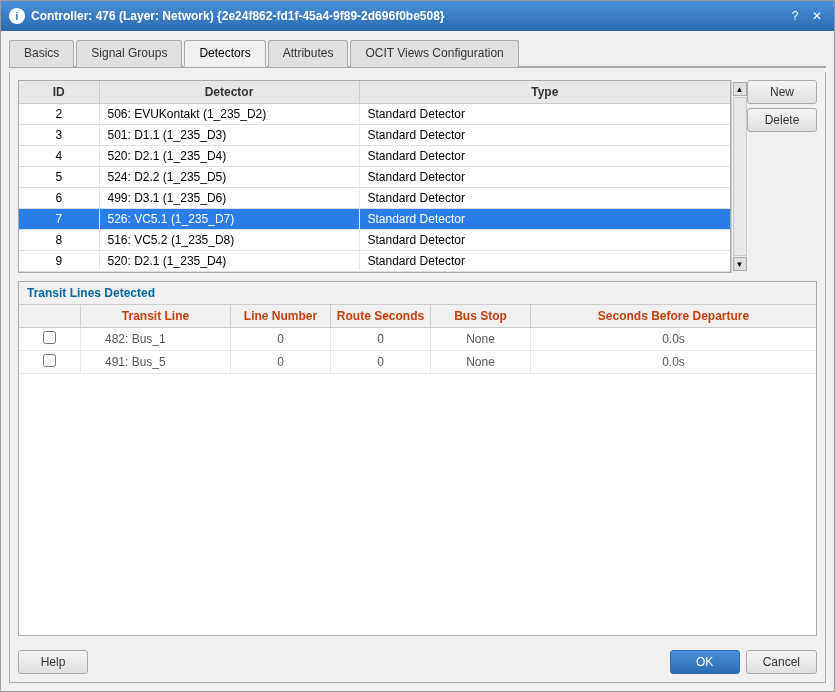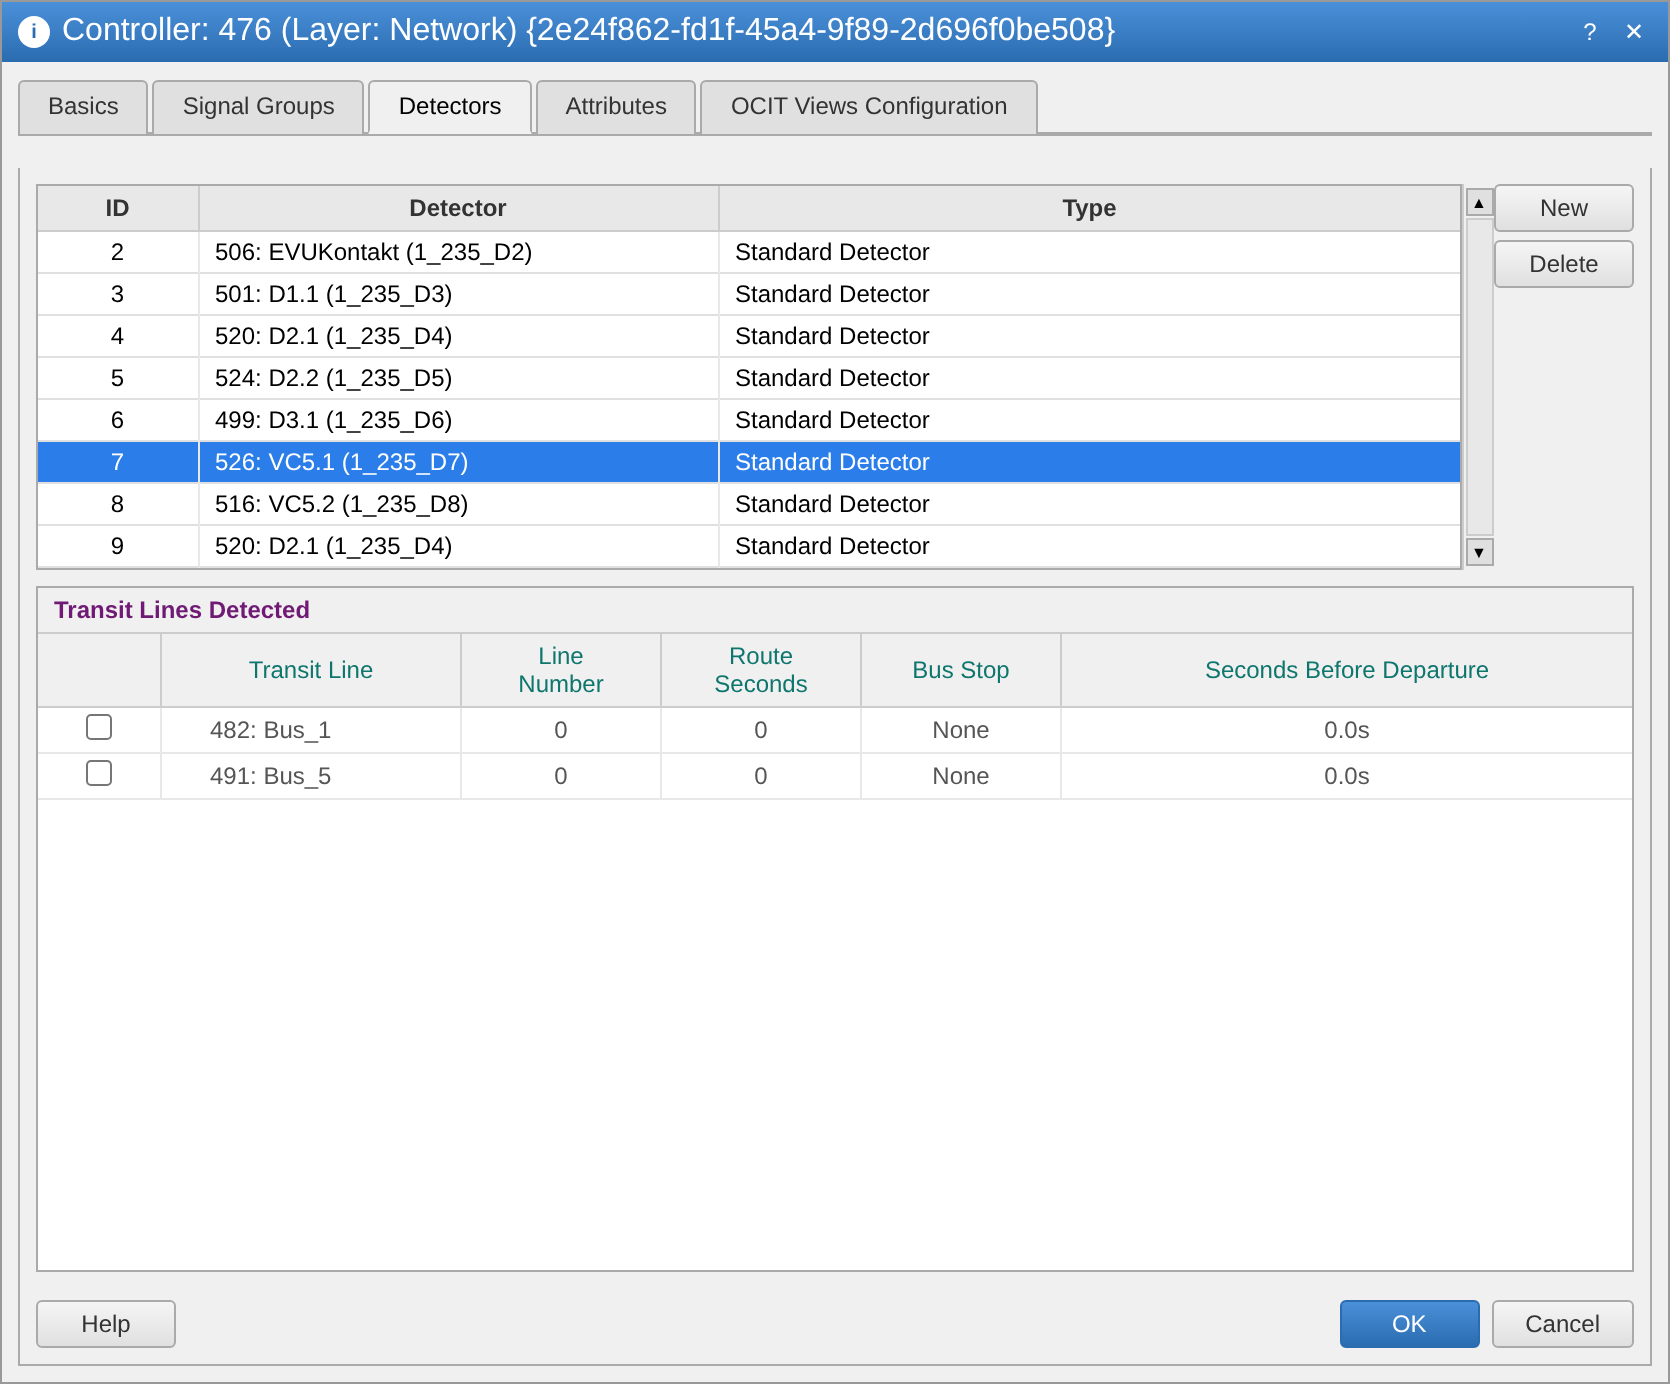--- a/index.html
+++ b/index.html
@@ -42,22 +42,22 @@
       border-radius: 50%;
       display: flex;
       align-items: center;
       justify-content: center;
       color: #2b6cb0;
       font-weight: bold;
       font-size: 10px;
       flex-shrink: 0;
     }
     .title-text {
-      font-size: 16px;
-      font-weight: normal;
+      font-size: 12px;
+      font-weight: bold;
     }
     .title-bar-controls {
       display: flex;
       gap: 4px;
     }
     .title-btn {
       width: 18px;
       height: 18px;
       background: transparent;
       border: none;
@@ -76,21 +76,21 @@
       padding: 8px;
       overflow: hidden;
     }
 
     
     .tabs {
       display: flex;
       gap: 0;
       border-bottom: 2px solid #aaa;
       flex-shrink: 0;
-      margin-bottom: 16px;
+      margin-bottom: 4px;
     }
     .tab {
       padding: 5px 14px;
       border: 1px solid #aaa;
       border-bottom: none;
       background: #e0e0e0;
       cursor: pointer;
       font-size: 12px;
       color: #333;
       border-radius: 3px 3px 0 0;
@@ -233,38 +233,38 @@
       display: flex;
       flex-direction: column;
       overflow: hidden;
     }
     .transit-header {
       padding: 4px 8px;
       background: #f0f0f0;
       border-bottom: 1px solid #ccc;
       font-size: 12px;
       font-weight: 600;
-      color: #701a75;
+      color: #0369a1;
       flex-shrink: 0;
     }
     .transit-table {
       width: 100%;
       border-collapse: collapse;
       font-size: 12px;
     }
     .transit-table thead tr {
       background: #f0f0f0;
     }
     .transit-table thead th {
-      padding: 4px 24px;
+      padding: 4px 0;
       text-align: center;
       border-bottom: 1px solid #ccc;
       border-right: 1px solid #ccc;
-      font-weight: normal;
-      color: #0f766e;
+      font-weight: bold;
+      color: #c2410c;
       font-size: 12px;
     }
     .transit-table thead th:last-child { border-right: none; }
     .transit-table tbody tr {
       border-bottom: 1px solid #e8e8e8;
     }
     .transit-table tbody td {
       padding: 3px 24px;
       border-right: 1px solid #e8e8e8;
       color: #555;

